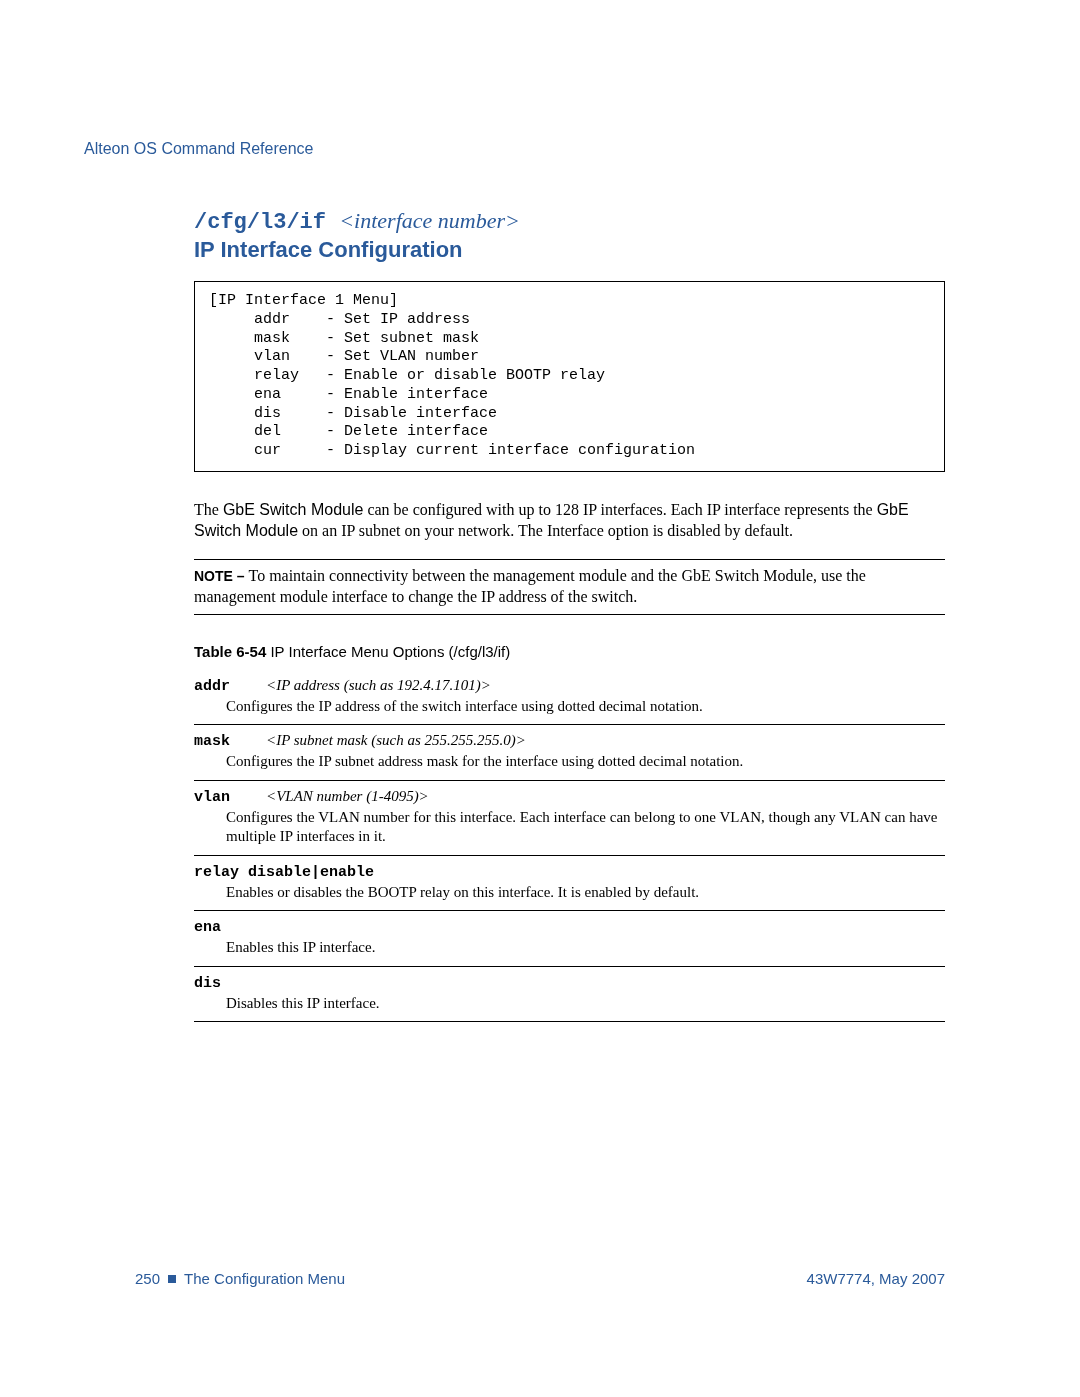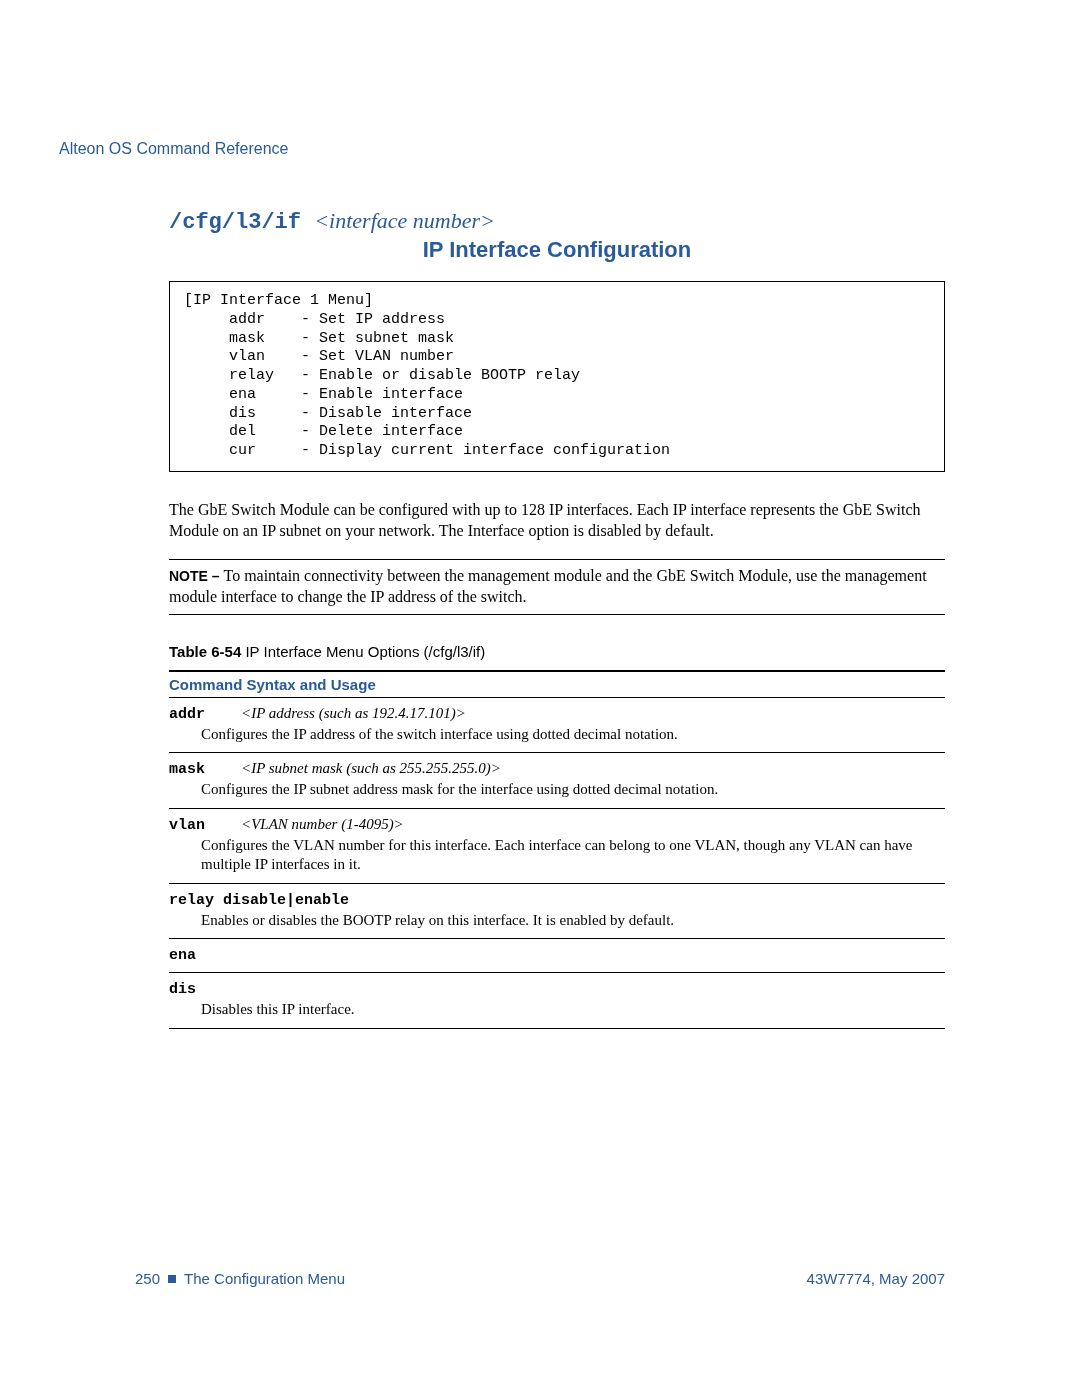--- a/index.html
+++ b/index.html
@@ -8,21 +8,21 @@
     background: #fff;
     font-family: "Times New Roman", Times, serif;
     font-size: 16px;
     color: #000;
   }
   .page {
     width: 1080px;
     height: 1397px;
     position: relative;
     box-sizing: border-box;
-    padding: 140px 135px 0 59px;
+    padding: 140px 135px 0 84px;
   }
   .header {
     color: #2a5a9a;
     font-family: "Segoe UI", "Myriad Pro", Arial, sans-serif;
     font-size: 16px;
     margin-bottom: 50px;
   }
   .title-block {
     margin-left: 110px;
     margin-bottom: 18px;
@@ -40,42 +40,41 @@
     color: #2a5a9a;
     font-size: 22px;
     display: inline;
   }
   .title-name {
     font-family: "Segoe UI", "Myriad Pro", Arial, sans-serif;
     font-weight: bold;
     color: #2a5a9a;
     font-size: 22px;
     margin-top: 2px;
-    text-align: center;
   }
   .menu-box {
     margin-left: 110px;
     border: 1px solid #000;
     padding: 10px 14px;
     font-family: "Courier New", monospace;
     font-size: 15px;
     white-space: pre;
     line-height: 1.25;
     margin-bottom: 28px;
   }
   .body-block {
     margin-left: 110px;
   }
   .body-text {
     font-size: 16px;
     line-height: 1.3;
     margin-bottom: 18px;
   }
   .gbe {
-    font-family: Liberation Serif, serif;
+    font-family: Liberation Sans, sans-serif;
   }
   .note-block {
     border-top: 1px solid #000;
     border-bottom: 1px solid #000;
     padding: 6px 0;
     margin-bottom: 28px;
     line-height: 1.3;
   }
   .note-label {
     font-family: Liberation Sans, sans-serif;
@@ -172,21 +171,20 @@
     </div>
 
     <div class="note-block">
       <span class="note-label">NOTE – </span><span>To maintain connectivity between the management module and the GbE Switch Module, use the management module interface to change the IP address of the switch.</span>
     </div>
 
     <div class="table-caption">
       <span class="bold">Table 6-54</span><span>  IP Interface Menu Options (/cfg/l3/if)</span>
     </div>
 
-    <div class="table-header">Command Syntax and Usage</div>
 
     <div class="cmd-row">
       <div><span class="cmd-syntax">addr </span><span class="cmd-arg">&lt;IP address (such as 192.4.17.101)&gt;</span></div>
       <div class="cmd-desc">Configures the IP address of the switch interface using dotted decimal notation.</div>
     </div>
 
     <div class="cmd-row">
       <div><span class="cmd-syntax">mask </span><span class="cmd-arg">&lt;IP subnet mask (such as 255.255.255.0)&gt;</span></div>
       <div class="cmd-desc">Configures the IP subnet address mask for the interface using dotted decimal notation.</div>
     </div>
@@ -196,20 +194,21 @@
       <div class="cmd-desc">Configures the VLAN number for this interface. Each interface can belong to one VLAN, though any VLAN can have multiple IP interfaces in it.</div>
     </div>
 
     <div class="cmd-row">
       <div><span class="cmd-syntax">relay disable|enable</span><span class="cmd-arg"></span></div>
       <div class="cmd-desc">Enables or disables the BOOTP relay on this interface. It is enabled by default.</div>
     </div>
 
     <div class="cmd-row">
       <div><span class="cmd-syntax">ena</span></div>
+      <div class="cmd-desc">Enables this IP interface.</div>
     </div>
 
     <div class="cmd-row">
       <div><span class="cmd-syntax">dis</span></div>
       <div class="cmd-desc">Disables this IP interface.</div>
     </div>
 
   </div>
 
   <div class="footer">

